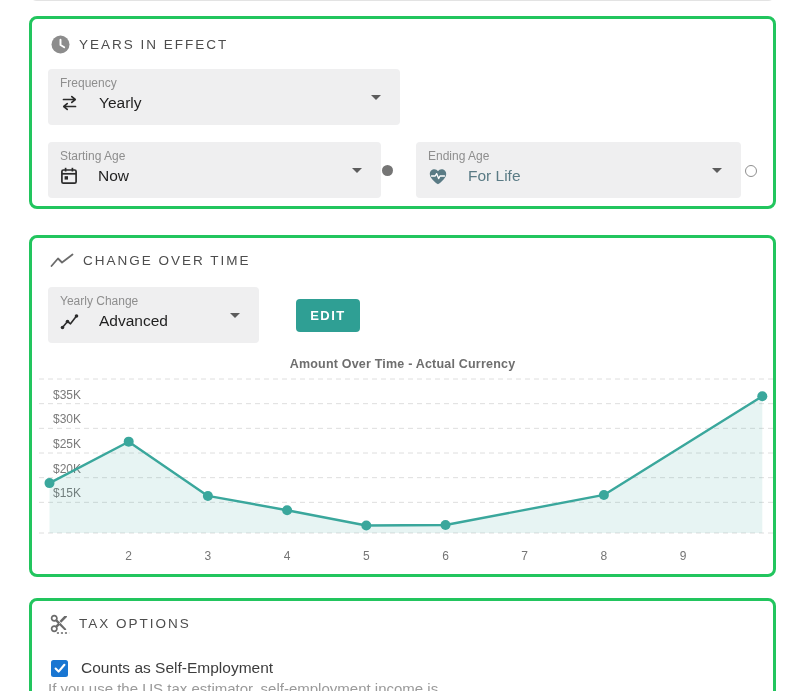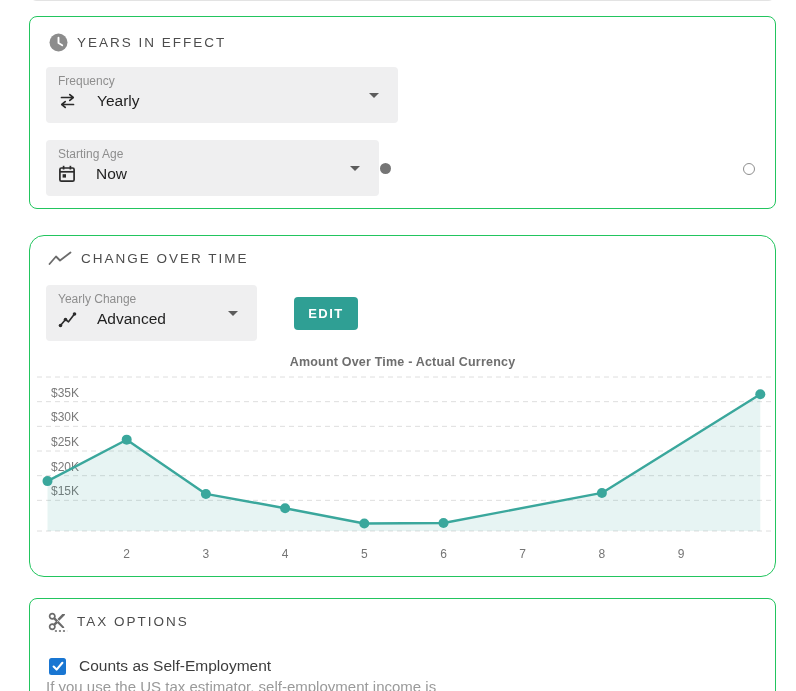--- a/index.html
+++ b/index.html
@@ -1,26 +1,26 @@
 <!DOCTYPE html>
 <html><head>
 <meta charset="utf-8">
 <style>
   html,body{margin:0;padding:0;}
   body{
     width:796px;height:691px;overflow:hidden;background:#ffffff;position:relative;
     font-family:"Liberation Sans","DejaVu Sans",sans-serif;
     -webkit-font-smoothing:antialiased;
   }
-  .card{position:absolute;left:29px;width:747px;background:#fff;border:1px solid #22c55e;
+  .card{position:absolute;left:29px;width:747px;background:#fff;border:3px solid #22c55e;
         border-radius:8px;box-sizing:border-box;}
   #prev-card{position:absolute;left:29px;top:-8px;width:747px;height:9px;box-sizing:border-box;
         border:1px solid #e3e3e3;border-top:none;border-radius:0 0 8px 8px;background:#fff;}
   #card-years{top:16px;height:193px;}
-  #card-change{top:235px;height:342px;border-radius:15px;}
+  #card-change{top:235px;height:342px;}
   #card-tax{top:598px;height:141px;}
 
   .card-header{position:absolute;display:flex;align-items:center;gap:9px;}
   #card-years .card-header{left:19px;top:16px;}
   #card-change .card-header{left:18px;top:15px;}
   #card-tax .card-header{left:17px;top:12px;}
   .section-title{font-size:13.5px;letter-spacing:2px;color:#4d4d4d;font-weight:500;}
 
   .select{position:absolute;background:#efeff0;border-radius:4px;cursor:pointer;}
   .select .lbl{position:absolute;left:12px;top:7px;font-size:12px;color:#8e8e8e;}
@@ -100,20 +100,34 @@
           <rect x="4.6" y="9.2" width="3.4" height="3.4" fill="#2b2b2b" stroke="none"></rect>
         </svg>
       </span>
       <span>Now</span>
     </span>
     <span class="caret"></span>
   </div>
 
   <span id="start-dot"></span>
 
+  <div class="select" id="end-select">
+    <span class="lbl">Ending Age</span>
+    <span class="val">
+      <span class="icon">
+        <svg width="20" height="17" viewBox="0 0 20 17">
+          <path d="M10 16.2 C10 16.2 1.8 11 1.8 5.9 C1.8 3.2 4 1.2 6.4 1.2 C7.9 1.2 9.2 2 10 3.2
+                   C10.8 2 12.1 1.2 13.6 1.2 C16 1.2 18.2 3.2 18.2 5.9 C18.2 11 10 16.2 10 16.2 Z" fill="#5a7b85"></path>
+          <path d="M3.5 8 H7.2 L8.6 5.6 L10.6 10.6 L12 8 H16.5" stroke="#fff" stroke-width="1.3" fill="none" stroke-linecap="round" stroke-linejoin="round"></path>
+        </svg>
+      </span>
+      <span>For Life</span>
+    </span>
+    <span class="caret"></span>
+  </div>
 
   <span id="end-ring"></span>
 </section>
 
 <section class="card" id="card-change">
   <div class="card-header">
     <span class="icon">
       <svg width="24" height="15" viewBox="0 0 24 15" fill="none" stroke="#6b6b6b" stroke-width="1.8" stroke-linecap="round" stroke-linejoin="round">
         <path d="M1.5 13 L8 5.5 L12 9.5 L22.5 1.5"></path>
       </svg>

